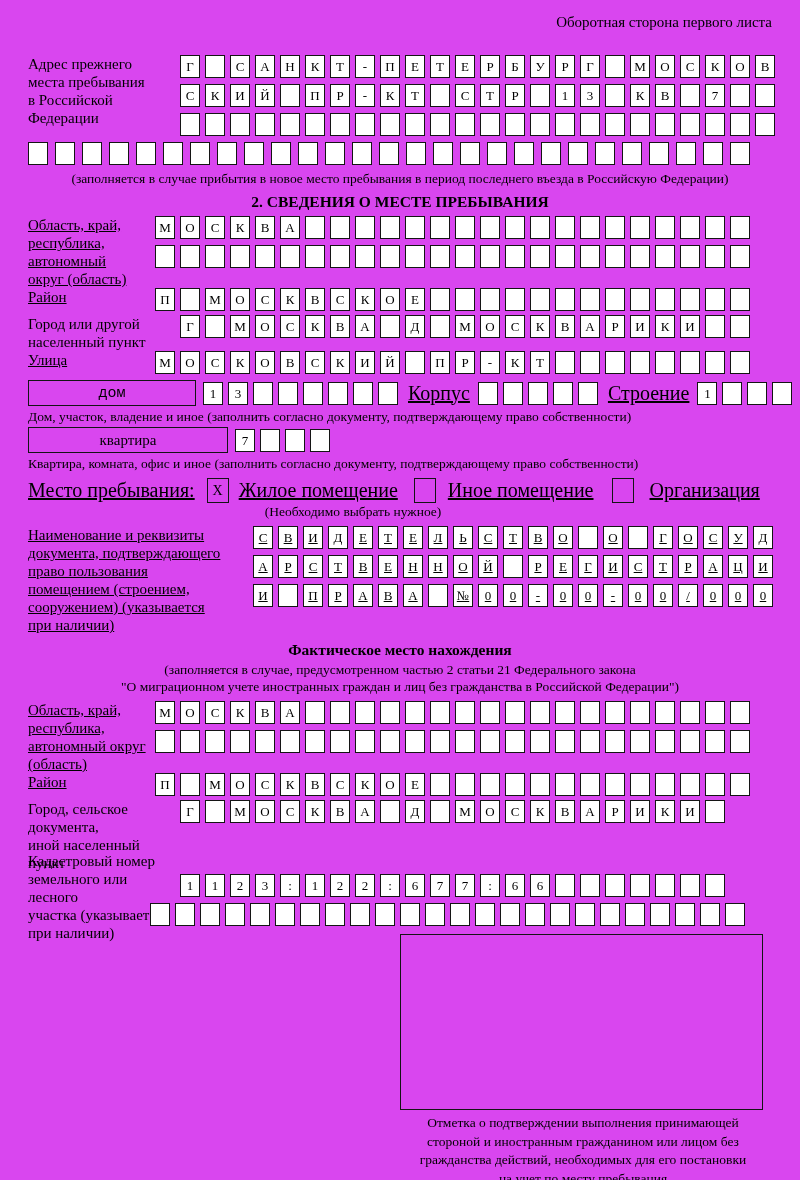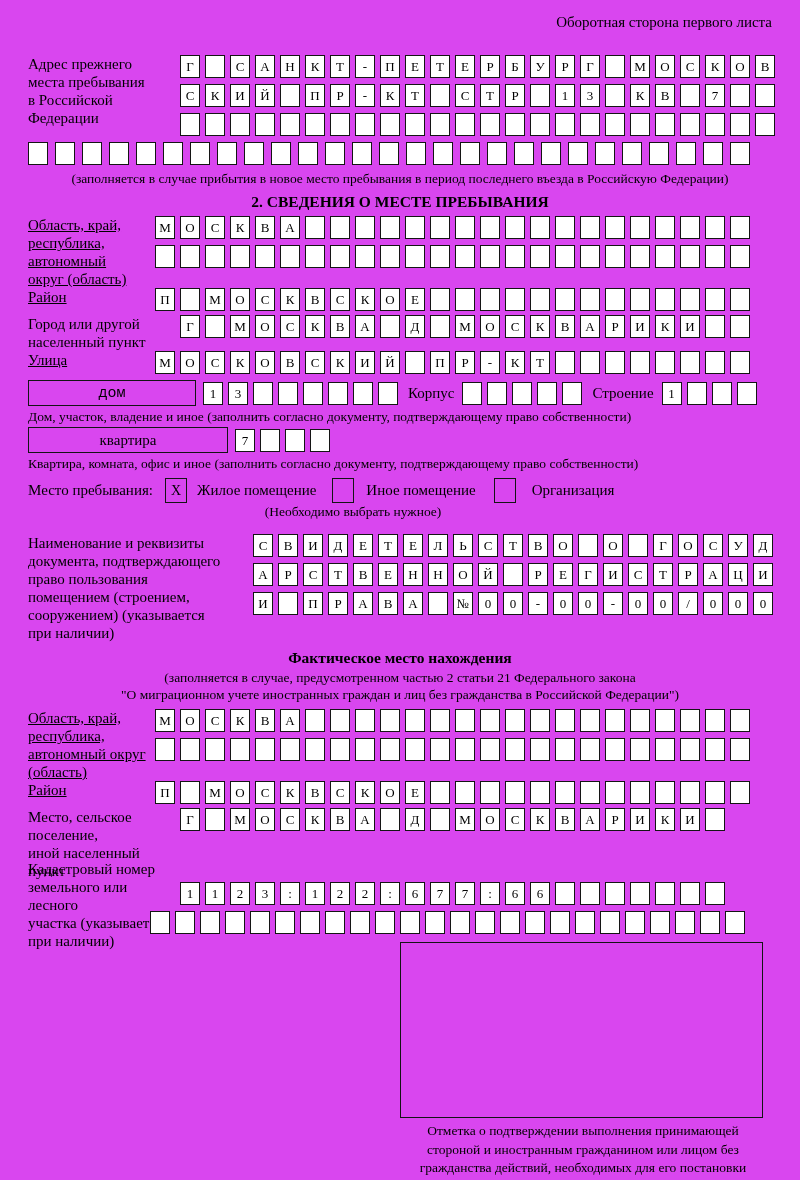--- a/index.html
+++ b/index.html
@@ -30,21 +30,21 @@
   .sec-title { margin-top:5px; text-align:center; font-weight:bold; font-size:15.5px; line-height:19px; }
 
   .typebox {
     flex:none; height:26px; border:1.5px solid #141414;
     display:flex; align-items:center; justify-content:center; font-size:15px;
   }
   .chk {
     flex:none; width:22px; height:25px; border:1.5px solid #141414;
     display:flex; align-items:center; justify-content:center; font-size:14px;
   }
-  .inline-lbl { font-size:15px; line-height:25px; }
+  .inline-lbl { font-size:20px; line-height:25px;text-decoration:underline; }
 
   .stamp-box { margin-left:372px; margin-top:8px; width:363px; height:176px; border:1.5px solid #141414; }
   .stamp-caption { margin-left:365px; margin-top:4px; width:380px; text-align:center; font-size:13.5px; line-height:18.5px; }
 </style>
 </head>
 <body>
 
 <div class="page">
 
   <div class="hdr-note">Оборотная сторона первого листа</div>
@@ -370,21 +370,21 @@
     <div class="inline-lbl">Место пребывания:</div>
     <div class="chk" style="margin-left:12px;">X</div>
     <div class="inline-lbl" style="margin-left:10px;">Жилое помещение</div>
     <div class="chk" style="margin-left:16px;"></div>
     <div class="inline-lbl" style="margin-left:12px;">Иное помещение</div>
     <div class="chk" style="margin-left:18px;"></div>
     <div class="inline-lbl" style="margin-left:16px;">Организация</div>
   </div>
   <div class="caption" style="width:650px; text-align:center;">(Необходимо выбрать нужное)</div>
 
-  <div class="frow" style="margin-top:14px; height:108px;">
+  <div class="frow" style="margin-top:6px; height:108px;text-decoration:underline;">
     <div class="lbl w225">
         <div>Наименование и реквизиты</div>
         <div>документа, подтверждающего</div>
         <div>право пользования</div>
         <div>помещением (строением,</div>
         <div>сооружением) (указывается</div>
         <div>при наличии)</div>
       </div>
     <div>
       <div class="cellrow">
@@ -553,21 +553,21 @@
         <span class="cell"></span>
         <span class="cell"></span>
         <span class="cell"></span>
         <span class="cell"></span>
         <span class="cell"></span>
       </div>
   </div>
 
   <div class="frow" style="height:36px;">
     <div class="lbl w152">
-        <div>Место, сельское поселение,</div>
+        <div>Город, сельское документа,</div>
         <div>иной населенный пункт</div>
       </div>
     <div class="cellrow">
         <span class="cell">Г</span>
         <span class="cell"></span>
         <span class="cell">М</span>
         <span class="cell">О</span>
         <span class="cell">С</span>
         <span class="cell">К</span>
         <span class="cell">В</span>

